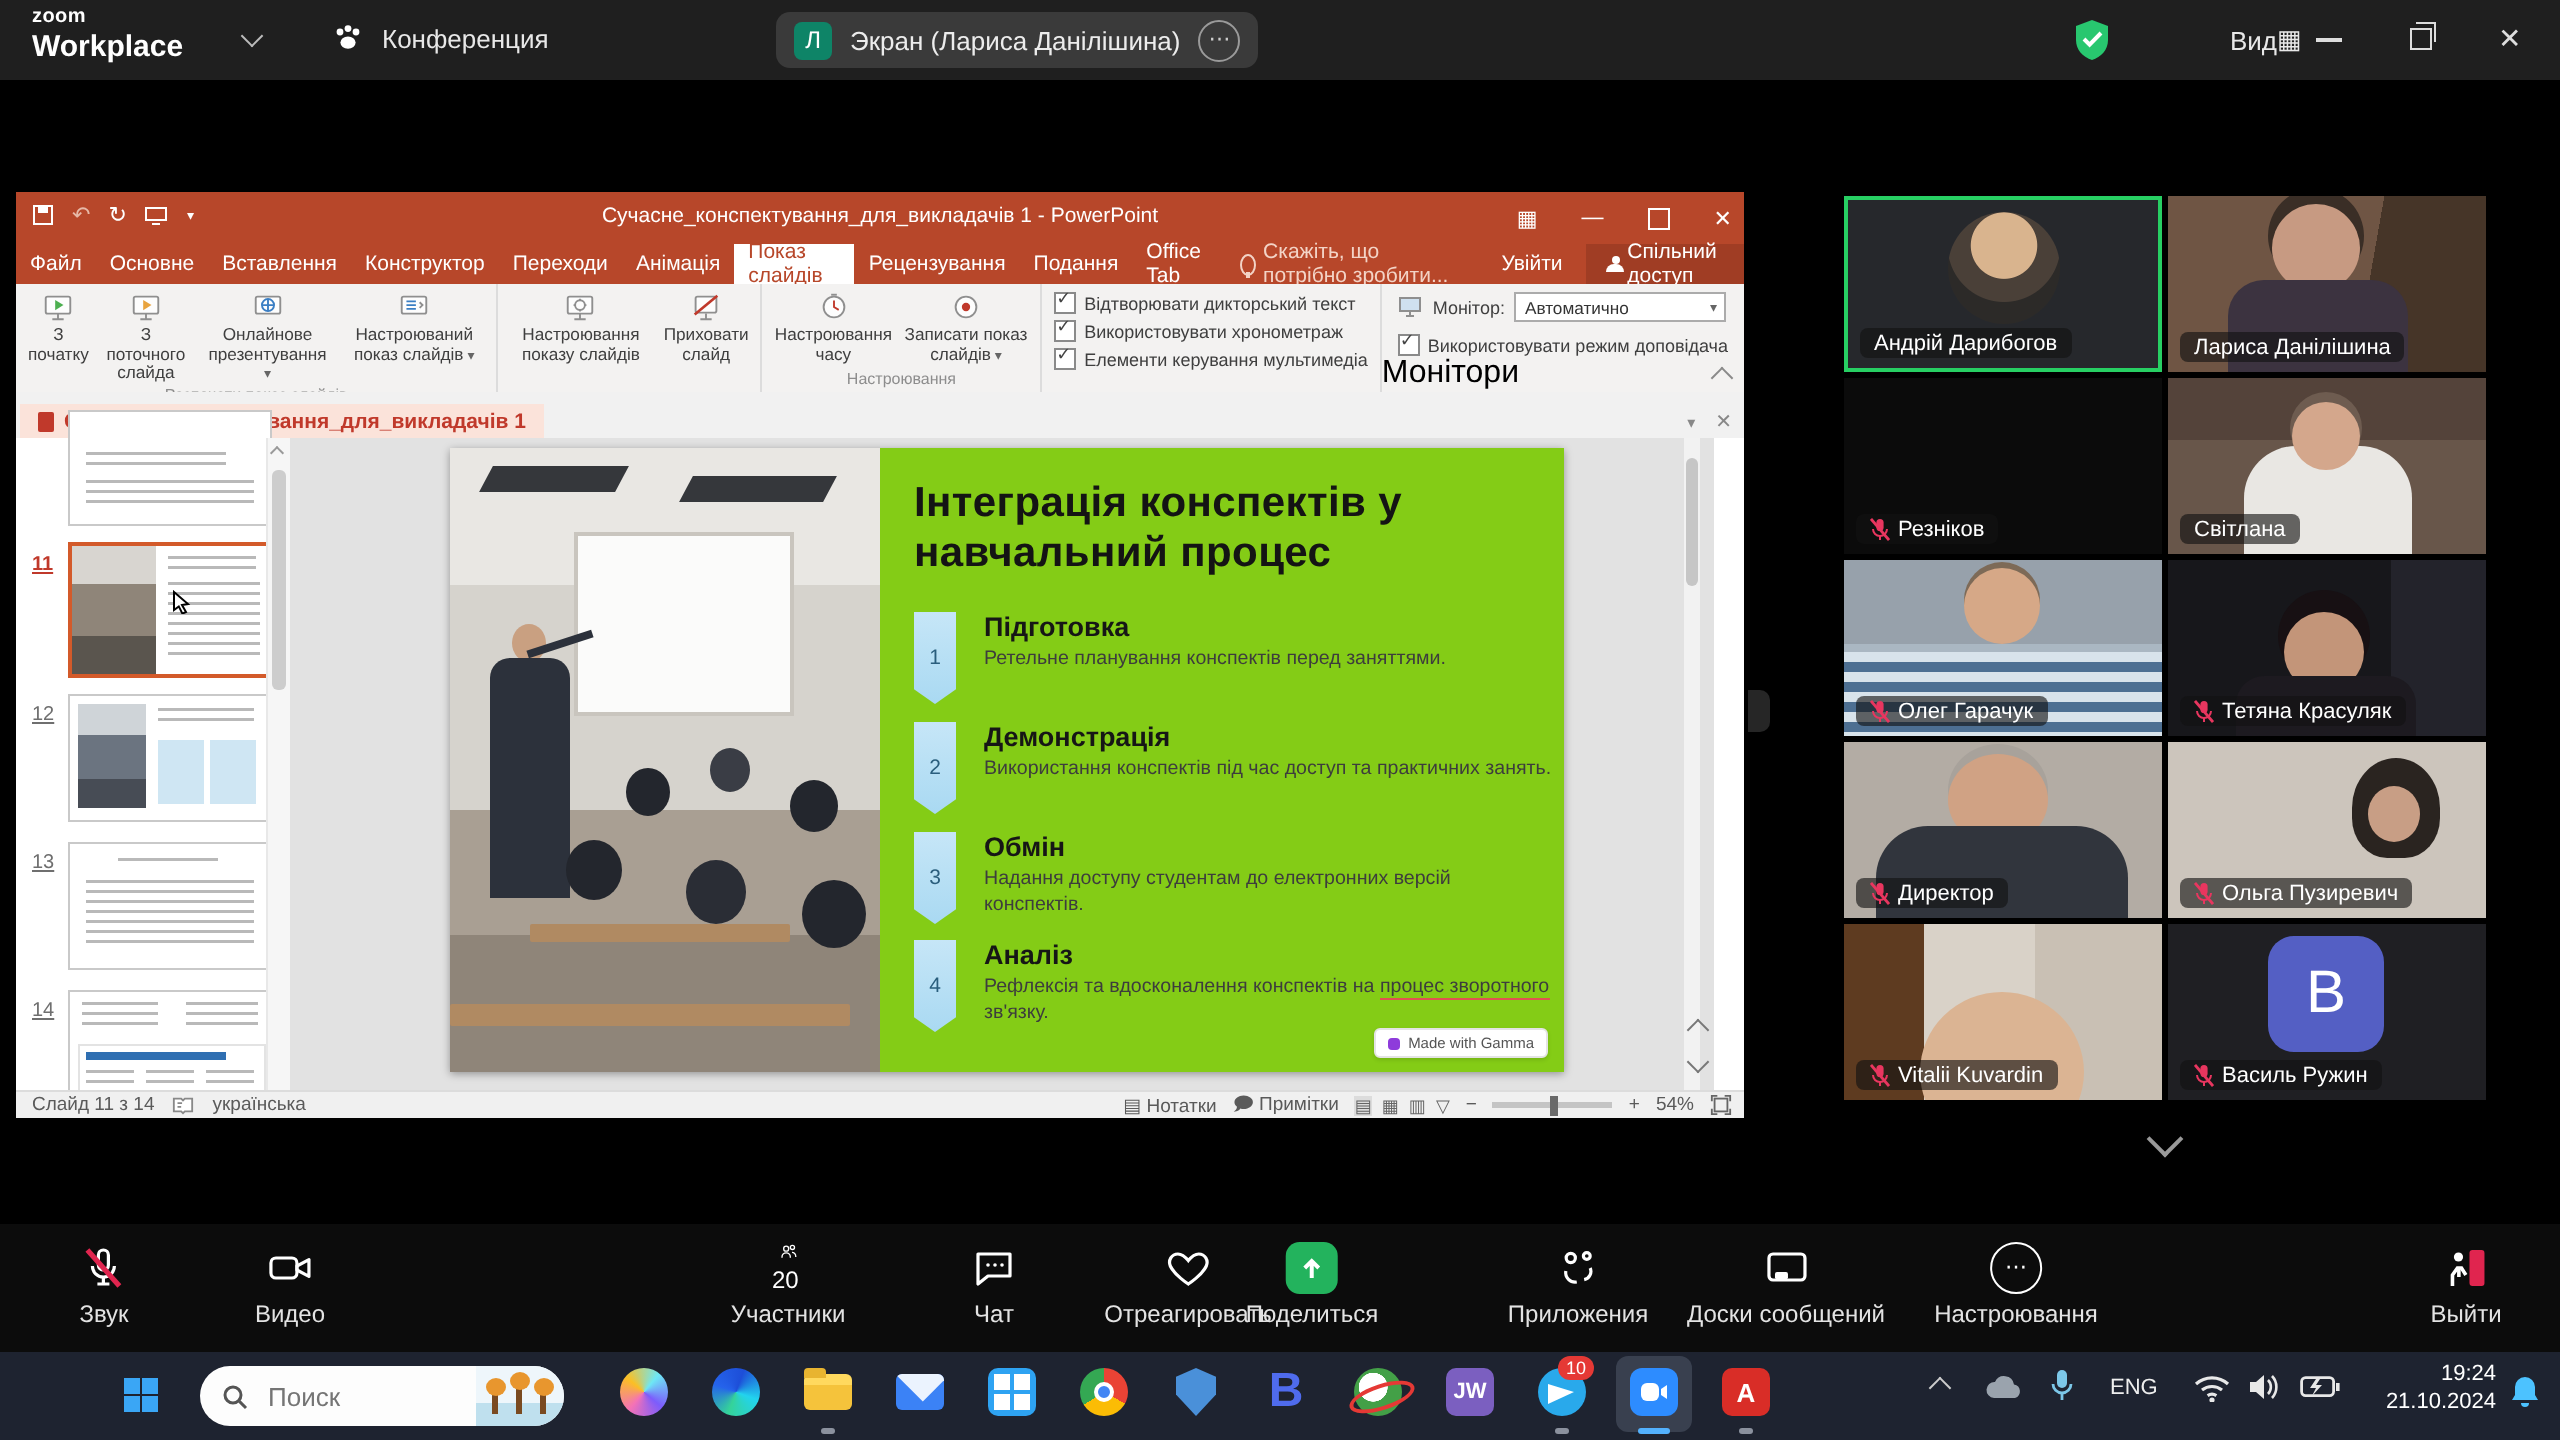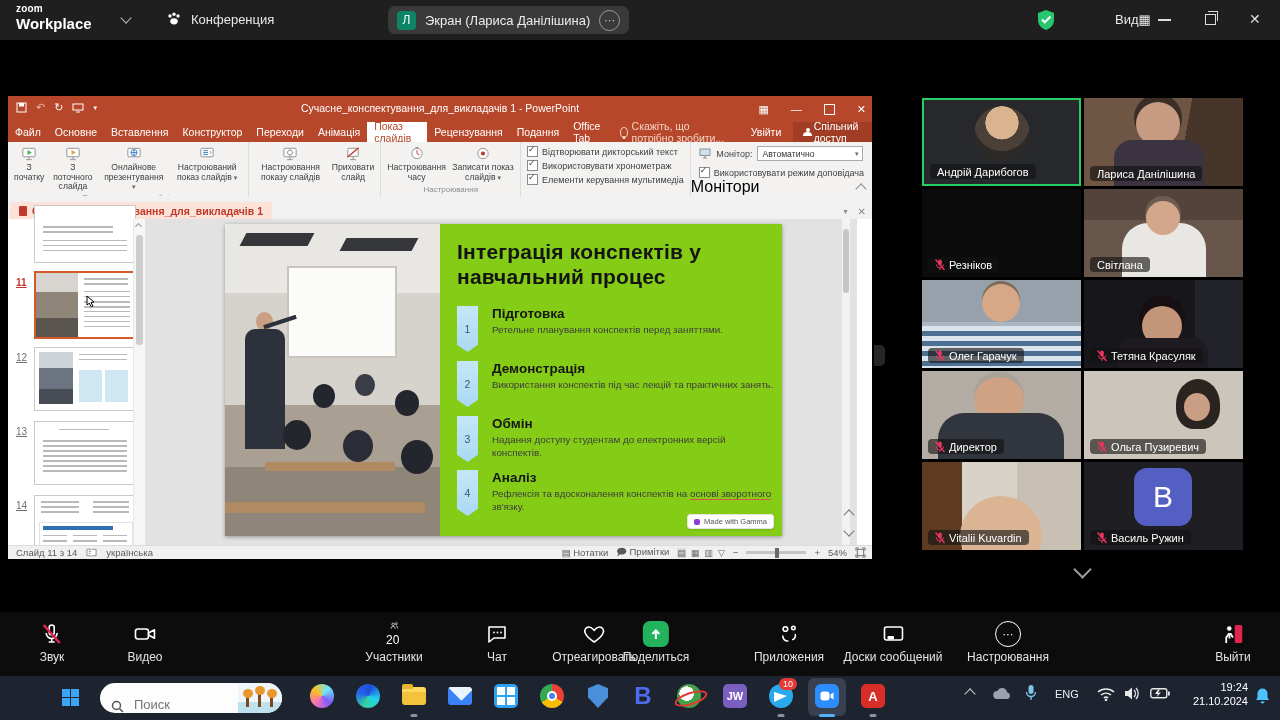--- a/index.html
+++ b/index.html
@@ -158,21 +158,21 @@
   .ctl{position:absolute;top:9px;display:flex;flex-direction:column;align-items:center;transform:translateX(-50%);color:#e3e3e3;font-size:12px;gap:3px;}
   .ctl .ic{height:26px;display:flex;align-items:center;justify-content:center;flex-direction:column;}
   .sharebox{width:26px;height:26px;background:#23b35d;border-radius:7px;display:flex;align-items:center;justify-content:center;}
   .morecirc{width:24px;height:24px;border:1.7px solid #fff;border-radius:50%;display:flex;align-items:center;justify-content:center;color:#fff;font-size:11px;line-height:0;}
   .cnt{font-size:12px;color:#fff;margin-left:4px;align-self:flex-start;margin-top:2px;}
 
   
   #taskbar{position:absolute;left:0;top:676px;width:1280px;height:44px;background:#1e2330;}
   .tstart{position:absolute;left:62px;top:13px;width:17px;height:17px;display:grid;grid-template-columns:8px 8px;grid-template-rows:8px 8px;gap:1px;}
   .tstart span{background:#3aa6f5;}
-  .tsearch{position:absolute;left:100px;top:7px;width:182px;height:30px;background:#fdfdfd;border-radius:15px;display:flex;align-items:flex-end;padding-left:11px;box-sizing:border-box;overflow:hidden;}
+  .tsearch{position:absolute;left:100px;top:7px;width:182px;height:30px;background:#fdfdfd;border-radius:15px;display:flex;align-items:center;padding-left:11px;box-sizing:border-box;overflow:hidden;}
   .tsearch input{border:none;outline:none;background:transparent;font-size:13px;color:#444;width:96px;margin-left:8px;font-family:"Liberation Sans",sans-serif;}
   .trees{margin-left:auto;width:44px;height:30px;background:linear-gradient(180deg,#eef6fb 0 62%,#bfe0ee 62%);position:relative;}
   .trees i{position:absolute;bottom:6px;width:3px;height:12px;background:#7a4a20;}
   .trees i::after{content:'';position:absolute;left:-3.5px;top:-6px;width:10px;height:9px;border-radius:50%;background:#e8962e;}
   .ticon{position:absolute;top:682px;width:28px;height:28px;transform:translateX(-50%);border-radius:6px;display:flex;align-items:center;justify-content:center;}
   .openbar{position:absolute;top:714px;width:7px;height:3px;border-radius:2px;background:#8b919e;transform:translateX(-50%);}
   .openbar.zm{width:16px;background:#53b1fd;}
   .zoomactive{position:absolute;left:827px;top:678px;width:38px;height:38px;transform:translateX(-50%);background:#39404f;border-radius:6px;}
   .ic-copilot{background:conic-gradient(from 40deg,#6ee7f5,#7c5cfc,#f472b6,#fbbf24,#6ee7f5);border-radius:50%;width:24px;height:24px;}
   .ic-edge{background:conic-gradient(from 200deg,#35d399,#2563eb,#1d4ed8,#22d3ee,#35d399);border-radius:50%;width:24px;height:24px;}
@@ -488,31 +488,31 @@
             <div class="stitle">Інтеграція конспектів у навчальний процес</div>
 
             <div class="step" style="top:82px;">
               <span class="chip">1</span>
               <span class="sttl">Підготовка</span>
               <span class="sdesc">Ретельне планування конспектів перед заняттями.</span>
             </div>
             <div class="step" style="top:137px;">
               <span class="chip">2</span>
               <span class="sttl">Демонстрація</span>
-              <span class="sdesc">Використання конспектів під час лекцій та практичних занять.</span>
+              <span class="sdesc">Використання конспектів під час доступ та практичних занять.</span>
             </div>
             <div class="step" style="top:192px;">
               <span class="chip">3</span>
               <span class="sttl">Обмін</span>
               <span class="sdesc">Надання доступу студентам до електронних версій конспектів.</span>
             </div>
             <div class="step" style="top:246px;">
               <span class="chip">4</span>
               <span class="sttl">Аналіз</span>
-              <span class="sdesc"><span>Рефлексія та вдосконалення конспектів на </span><span class="misspell">основі зворотного</span><span> зв'язку.</span></span>
+              <span class="sdesc"><span>Рефлексія та вдосконалення конспектів на </span><span class="misspell">процес зворотного</span><span> зв'язку.</span></span>
             </div>
           </div>
           <div class="gamma">
             <span class="gdot"></span>
             <span>Made with Gamma</span>
           </div>
         </div>
         <div class="vscroll">
           <span class="vthumb"></span>
         </div>

